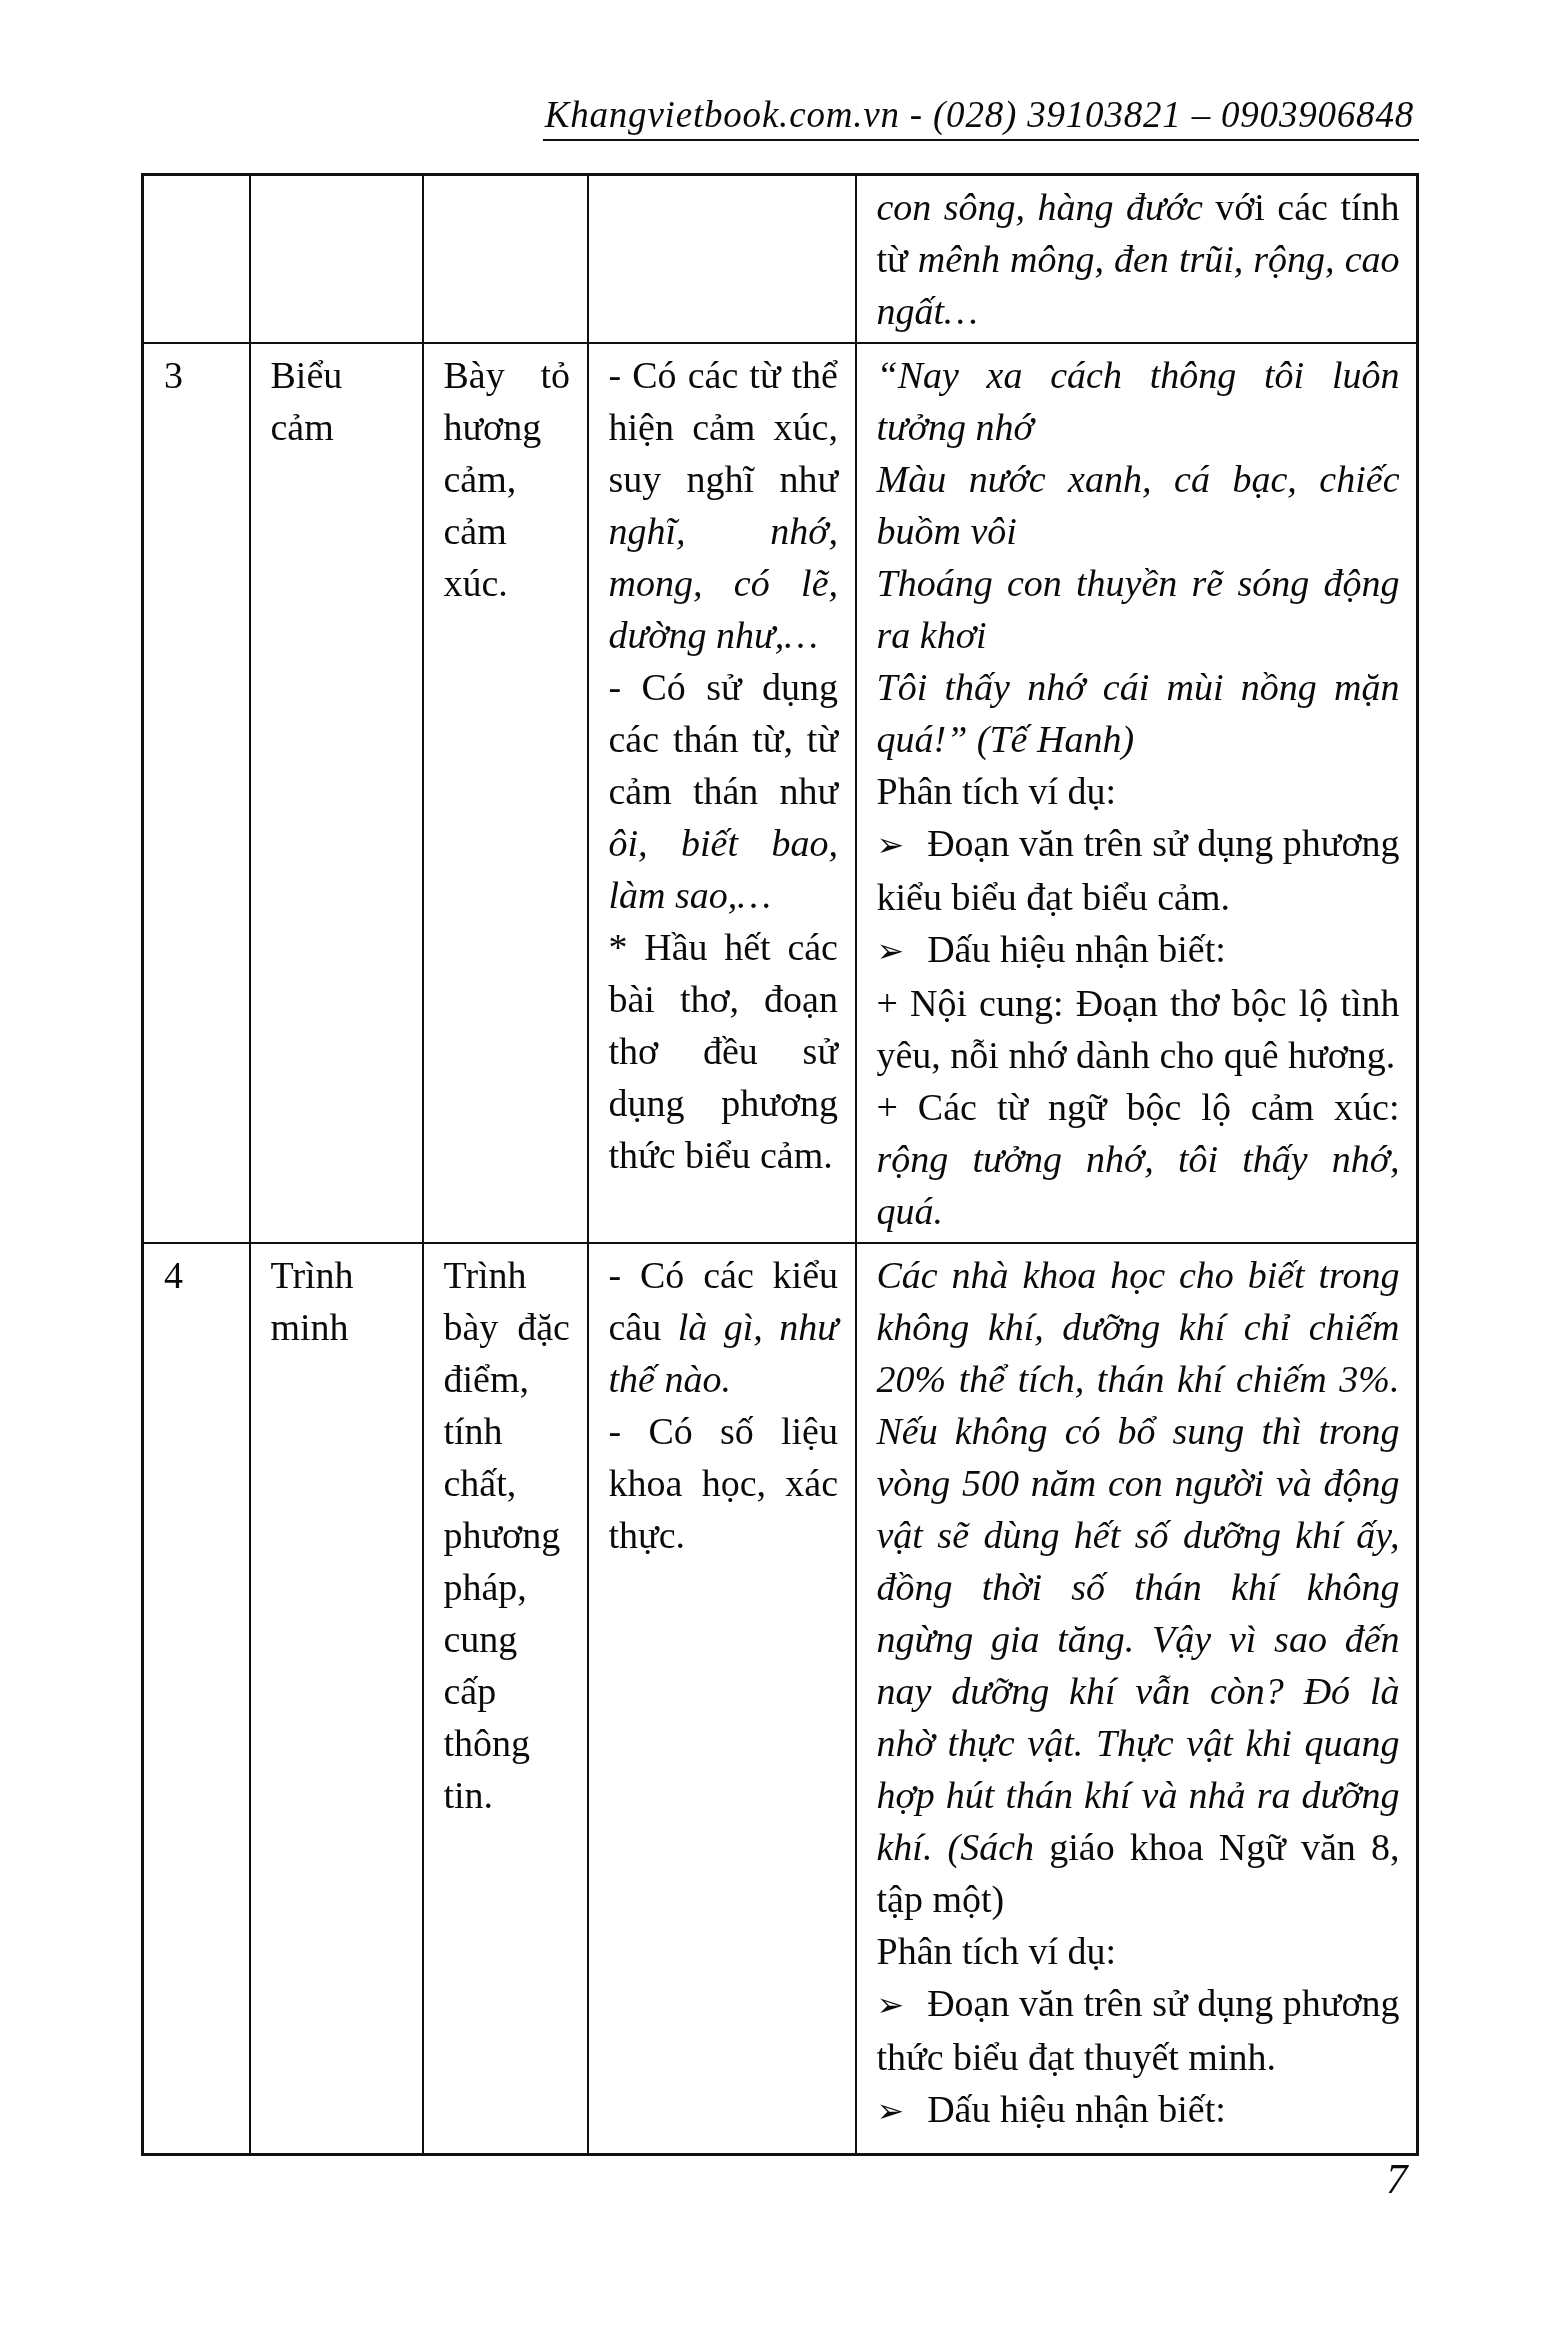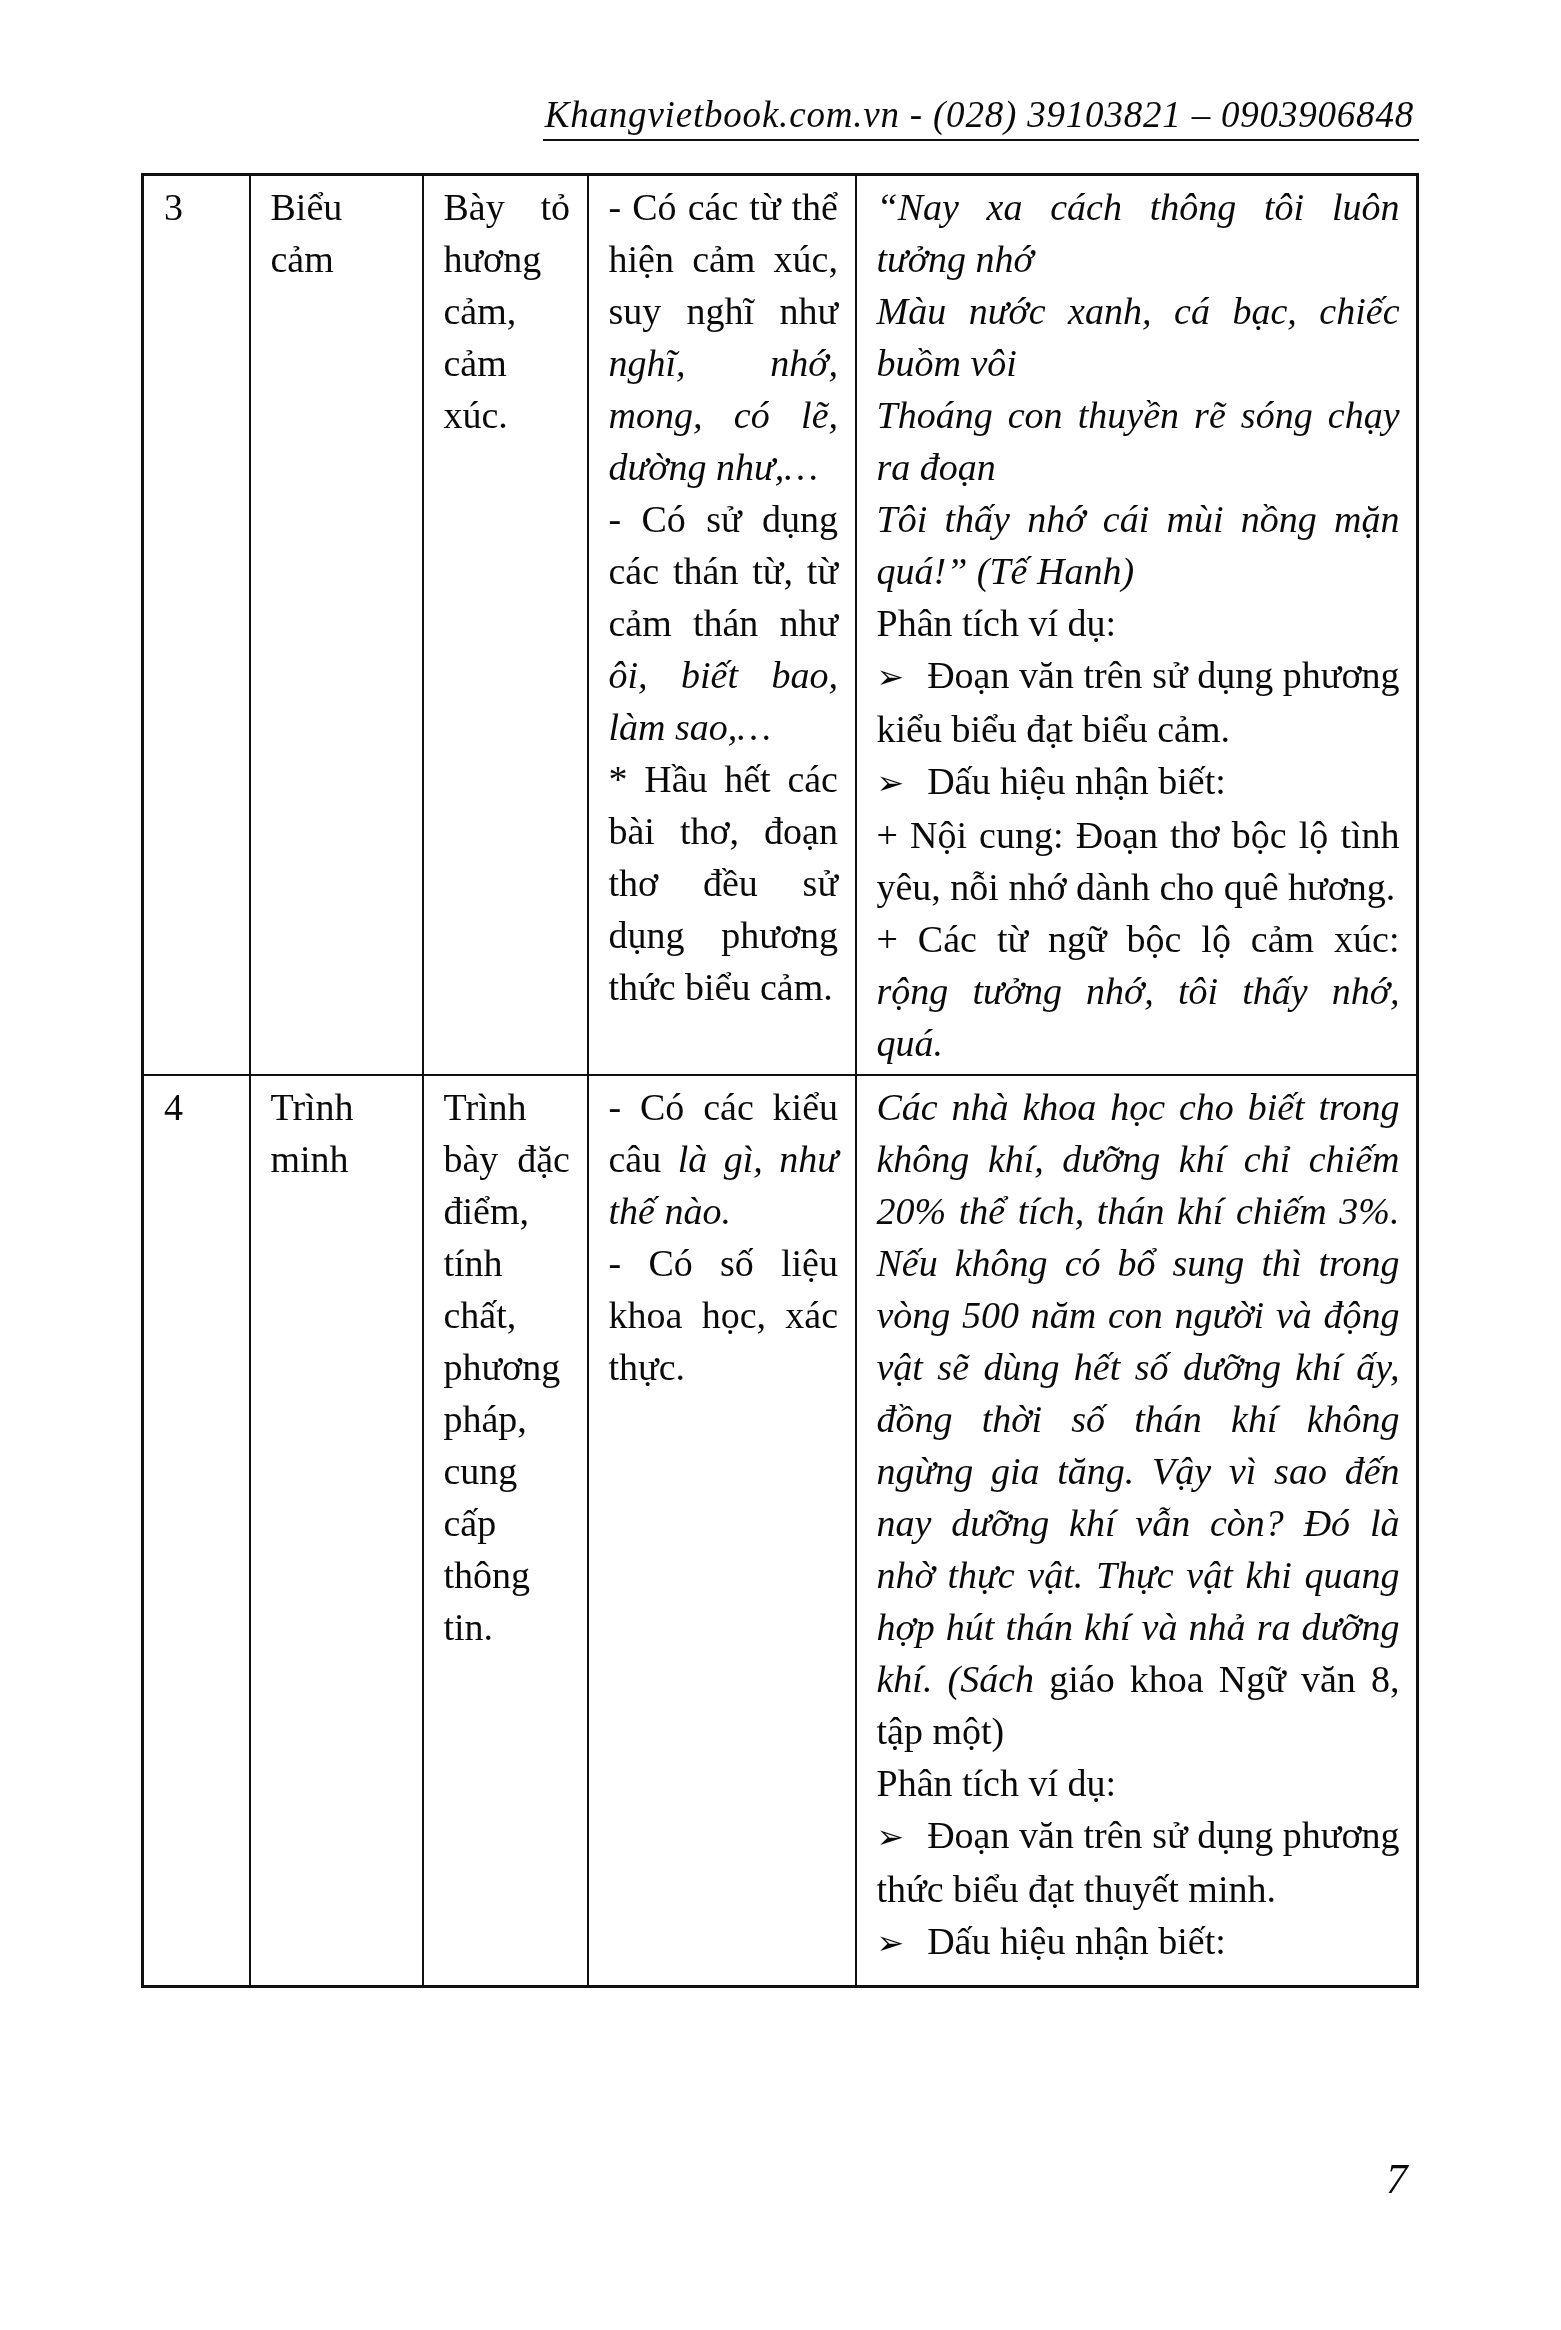--- a/index.html
+++ b/index.html
@@ -68,34 +68,43 @@
   <table class="methods">
     <colgroup>
       <col style="width:107px">
         <col style="width:173px">
         <col style="width:165px">
         <col style="width:268px">
         <col style="width:562px">
     </colgroup>
 
     <tbody>
+        <tr class="row-cont">
+      <td class="c-index"></td>
+      <td></td>
+      <td></td>
+      <td></td>
+      <td>
+        <p><span class="it">con sông, hàng đước </span><span>với các tính từ </span><span class="it">mênh mông, đen trũi, rộng, cao ngất…</span></p>
+      </td>
+    </tr>
 
     <tr class="row-3">
       <td class="c-index">3</td>
       <td>Biểu cảm</td>
       <td>Bày tỏ hương cảm, cảm xúc.</td>
       <td>
         <p><span>- Có các từ thể hiện cảm xúc, suy nghĩ như </span><span class="it">nghĩ, nhớ, mong, có lẽ, dường như,…</span></p>
         <p><span>- Có sử dụng các thán từ, từ cảm thán như </span><span class="it">ôi, biết bao, làm sao,…</span></p>
         <p><span>* Hầu hết các bài thơ, đoạn thơ đều sử dụng phương thức biểu cảm.</span></p>
       </td>
       <td>
         <p class="it">“Nay xa cách thông tôi luôn tưởng nhớ</p>
         <p class="it">Màu nước xanh, cá bạc, chiếc buồm vôi</p>
-        <p class="it">Thoáng con thuyền rẽ sóng chạy ra đoạn</p>
+        <p class="it">Thoáng con thuyền rẽ sóng động ra khơi</p>
         <p class="it">Tôi thấy nhớ cái mùi nồng mặn quá!” (Tế Hanh)</p>
         <p>Phân tích ví dụ:</p>
         <p><span class="bullet">➢</span><span>Đoạn văn trên sử dụng phương kiểu biểu đạt biểu cảm.</span></p>
         <p><span class="bullet">➢</span><span>Dấu hiệu nhận biết:</span></p>
         <p>+ Nội cung: Đoạn thơ bộc lộ tình yêu, nỗi nhớ dành cho quê hương.</p>
         <p><span>+ Các từ ngữ bộc lộ cảm xúc: </span><span class="it">rộng tưởng nhớ, tôi thấy nhớ, quá.</span></p>
       </td>
     </tr>
 
     <tr class="row-4">

